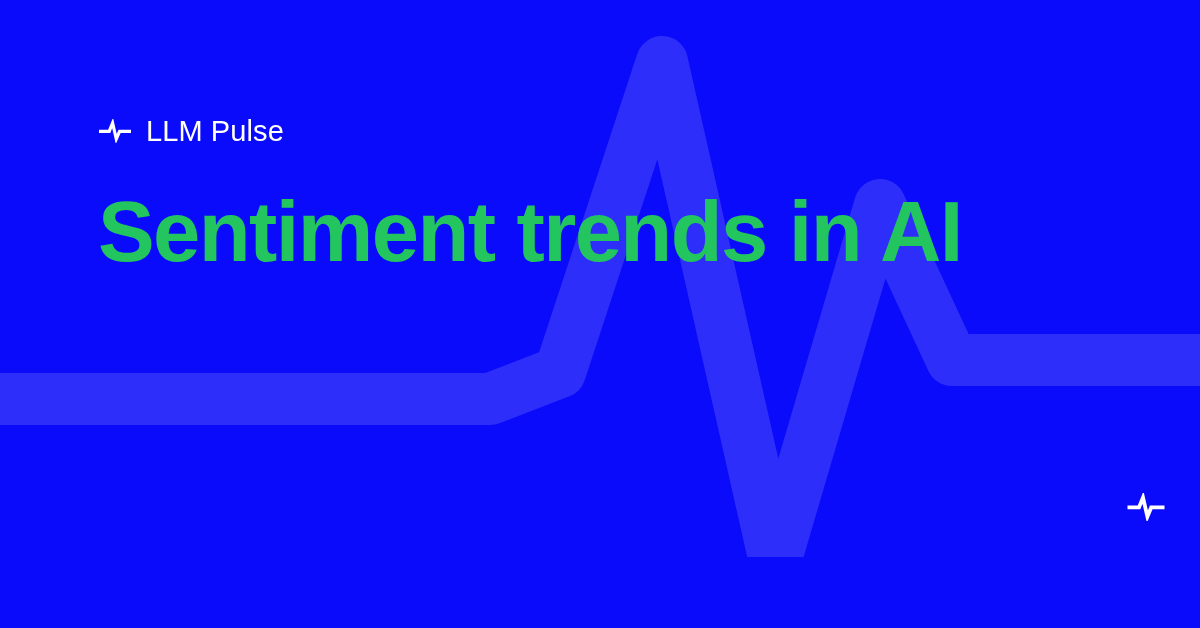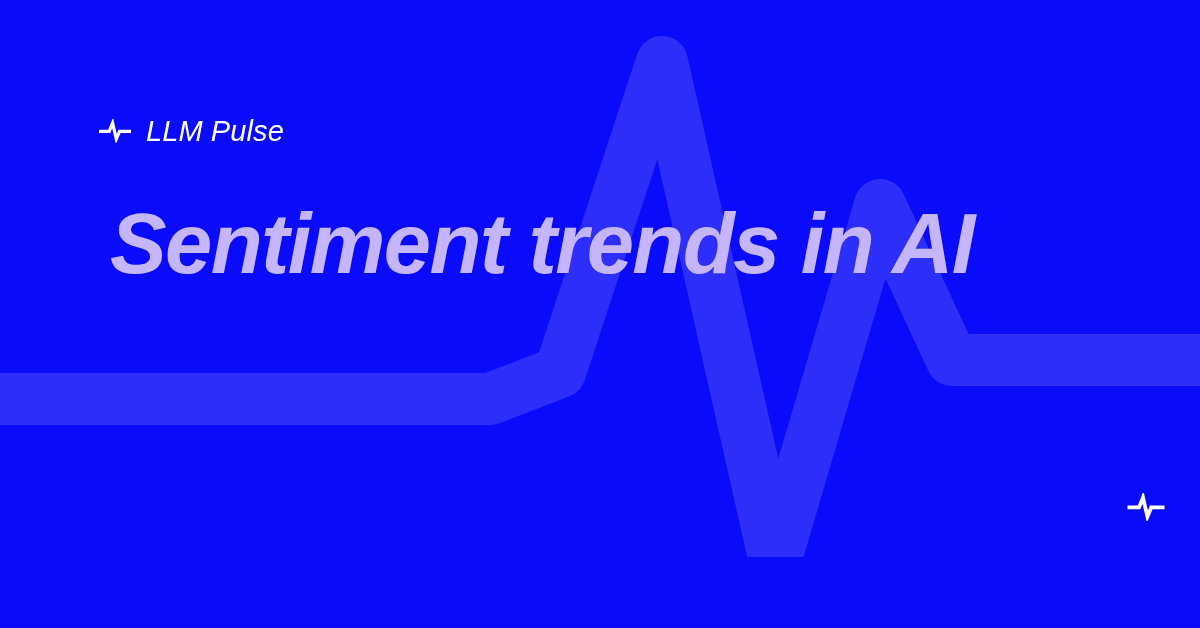--- a/index.html
+++ b/index.html
@@ -13,21 +13,20 @@
     font-family: "Liberation Sans", sans-serif;
     background: #0b0bfb;
   }
 
   .canvas {
     position: relative;
     width: 1200px;
     height: 557px;
     background-color: #0b0bfb;
     overflow: hidden;
-    font-style: italic;
   }
 
   
   .bg-wave {
     position: absolute;
     inset: 0;
     width: 1200px;
     height: 628px;
     display: block;
     pointer-events: none;
@@ -57,22 +56,22 @@
     letter-spacing: 0.1px;
     white-space: nowrap;
   }
 
   
   .headline {
     position: absolute;
     left: 98px;
     top: 184px;
     width: 1010px;
-    margin: 12px;
-    color: #c4b5fd;
+    margin: 0;
+    color: #22c55e;
     font-size: 85px;
     line-height: 96px;
     font-weight: 700;
     letter-spacing: -1.6px;
     white-space: nowrap;
   }
 
   
   .corner-mark {
     position: absolute;

